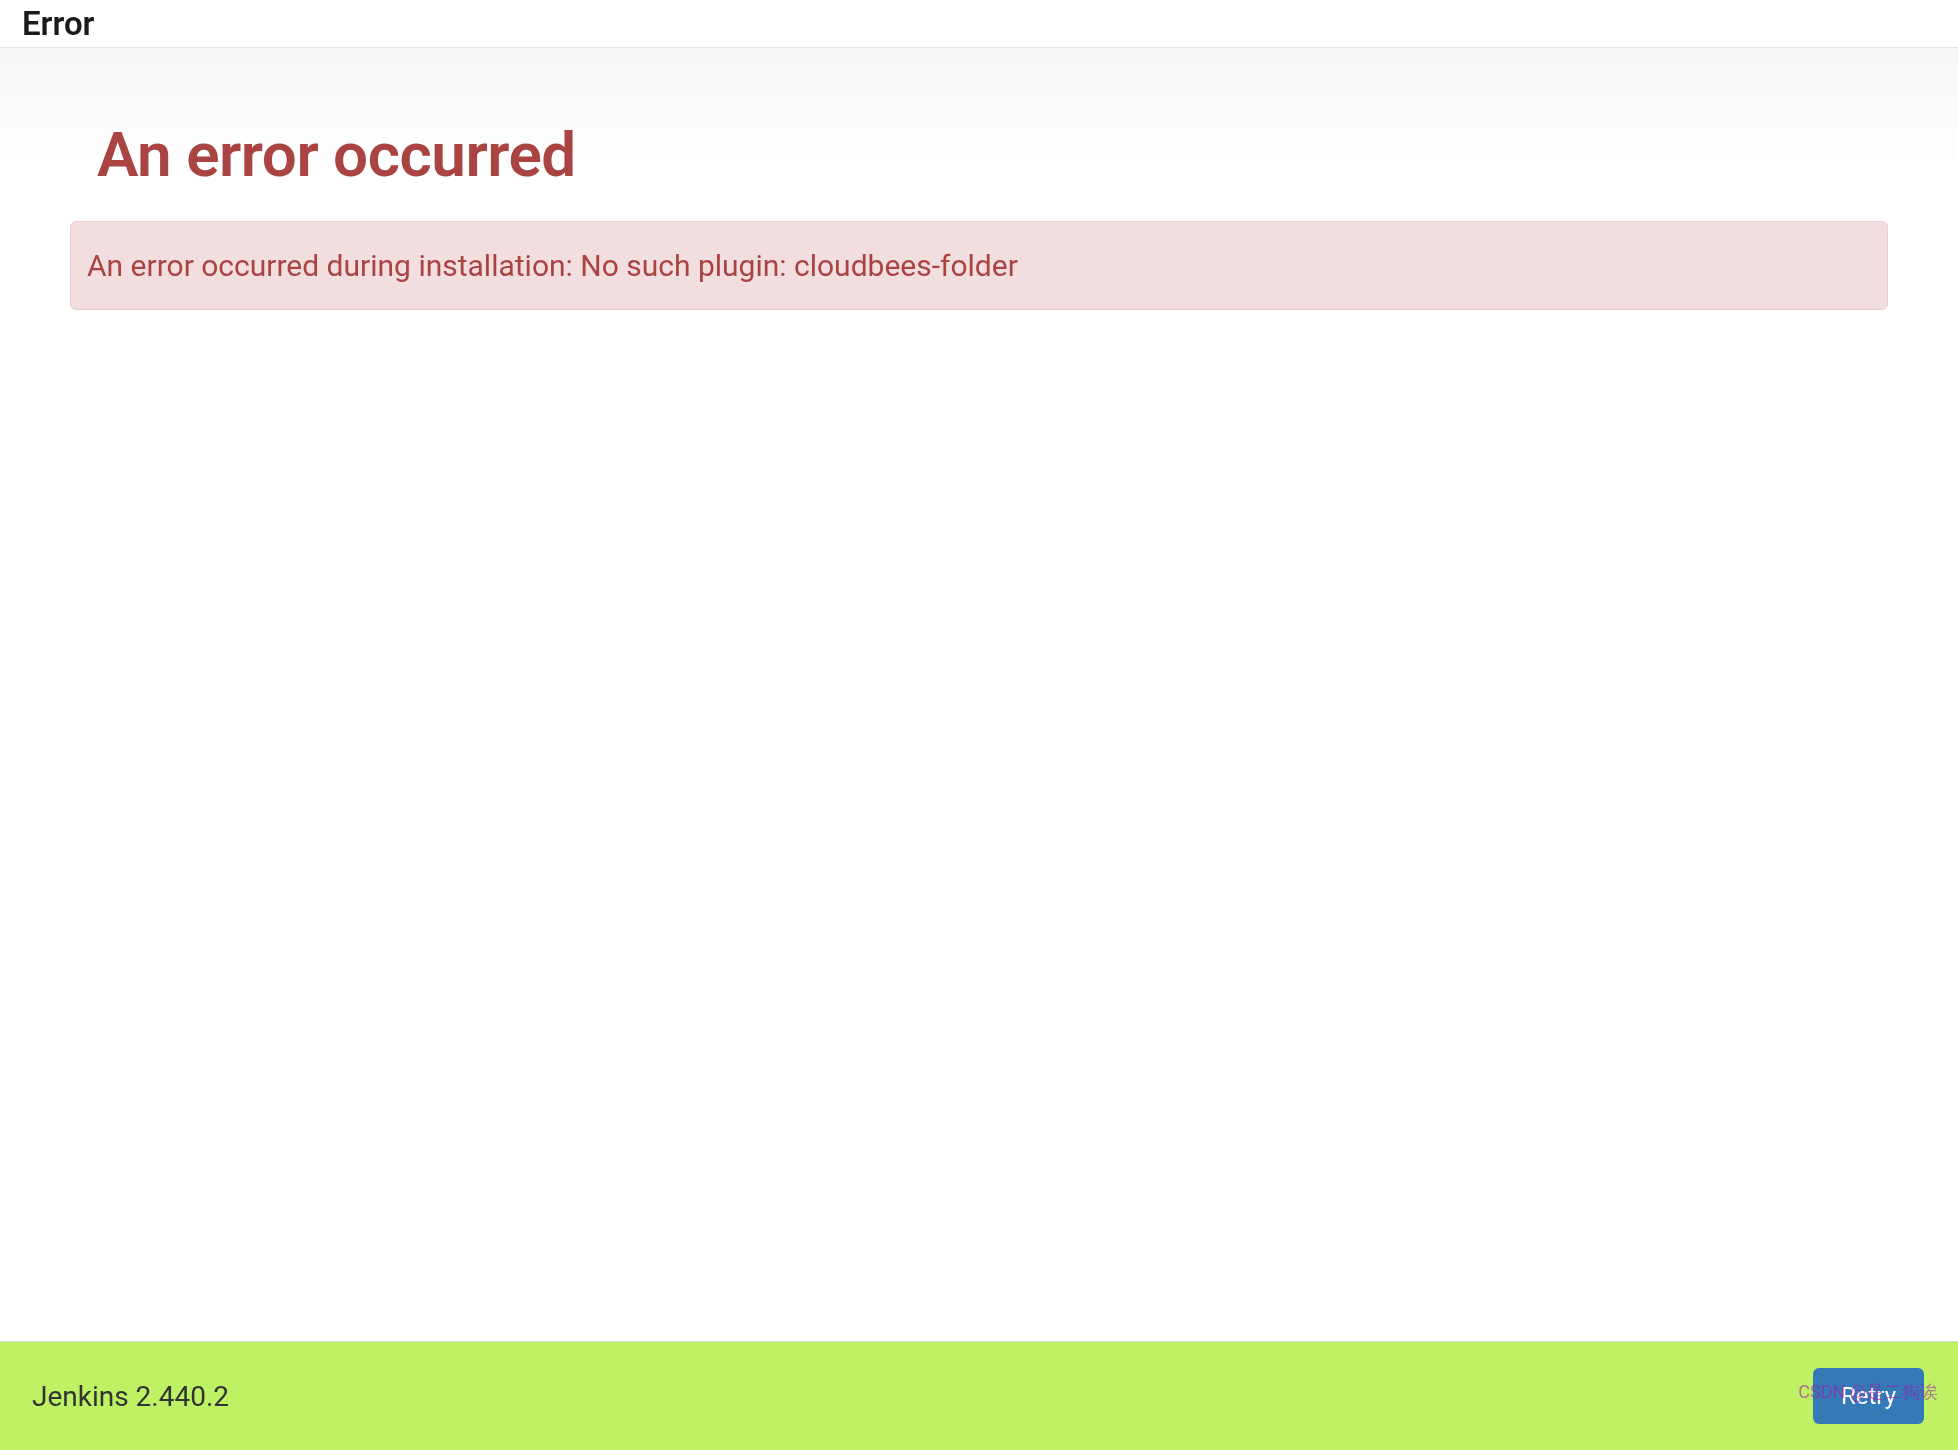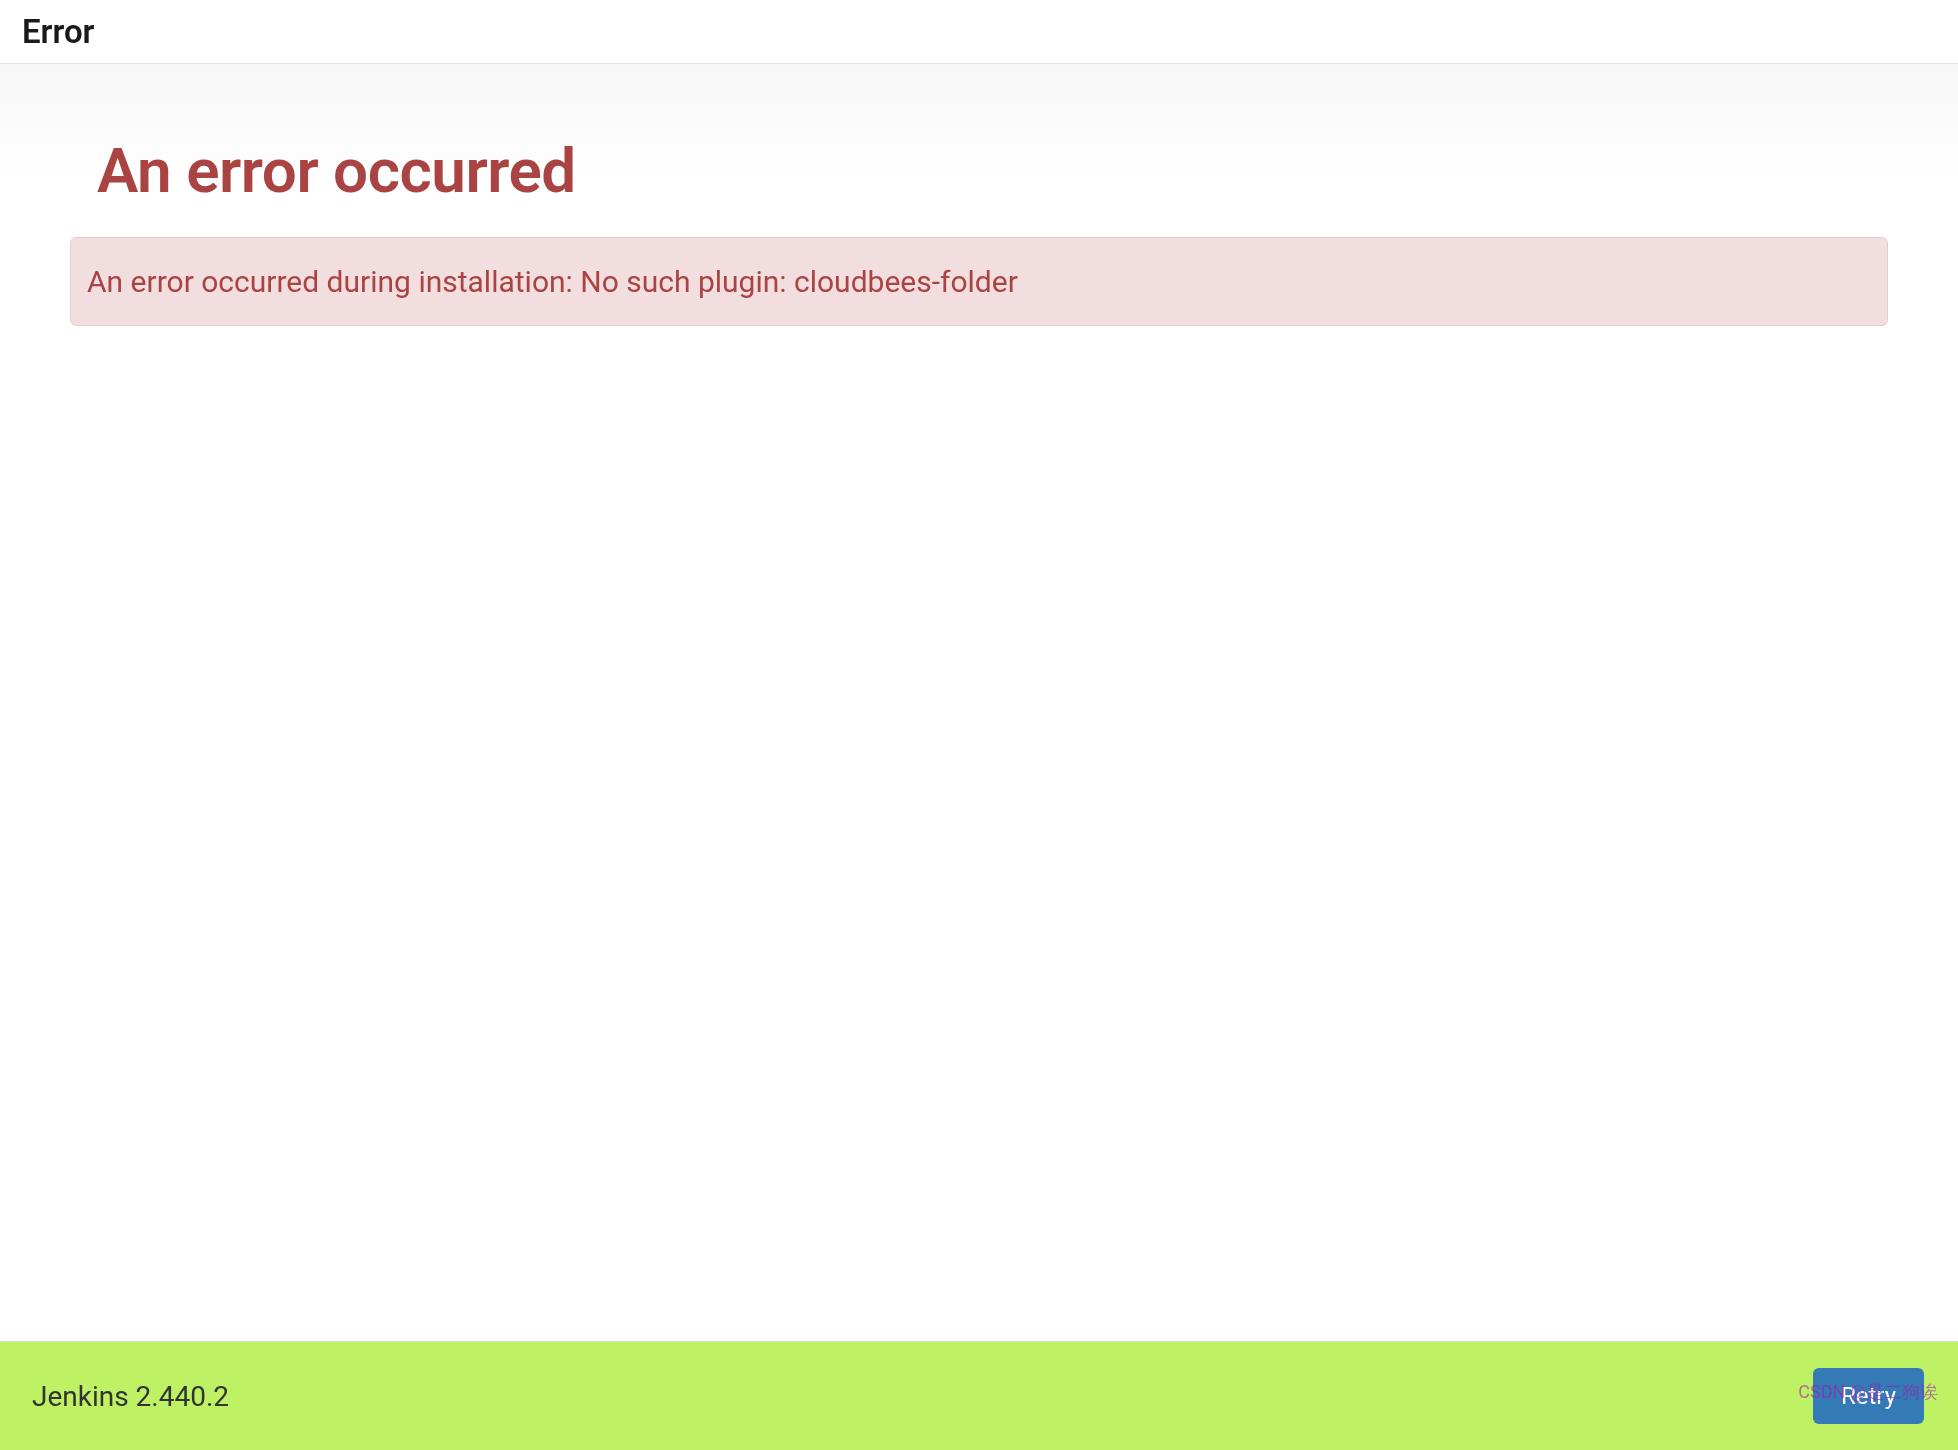--- a/index.html
+++ b/index.html
@@ -13,21 +13,21 @@
       background: #ffffff;
       color: #212529;
       width: 1958px;
       height: 1450px;
       display: flex;
       flex-direction: column;
       overflow: hidden;
     }
     
     .header {
-      padding: 12px 22px;
+      padding: 4px 22px;
       border-bottom: 1px solid #e5e5e5;
       background: #ffffff;
     }
     
     .header-title {
       font-size: 33px;
       font-weight: 600;
       color: #1a1a1a;
     }
     

